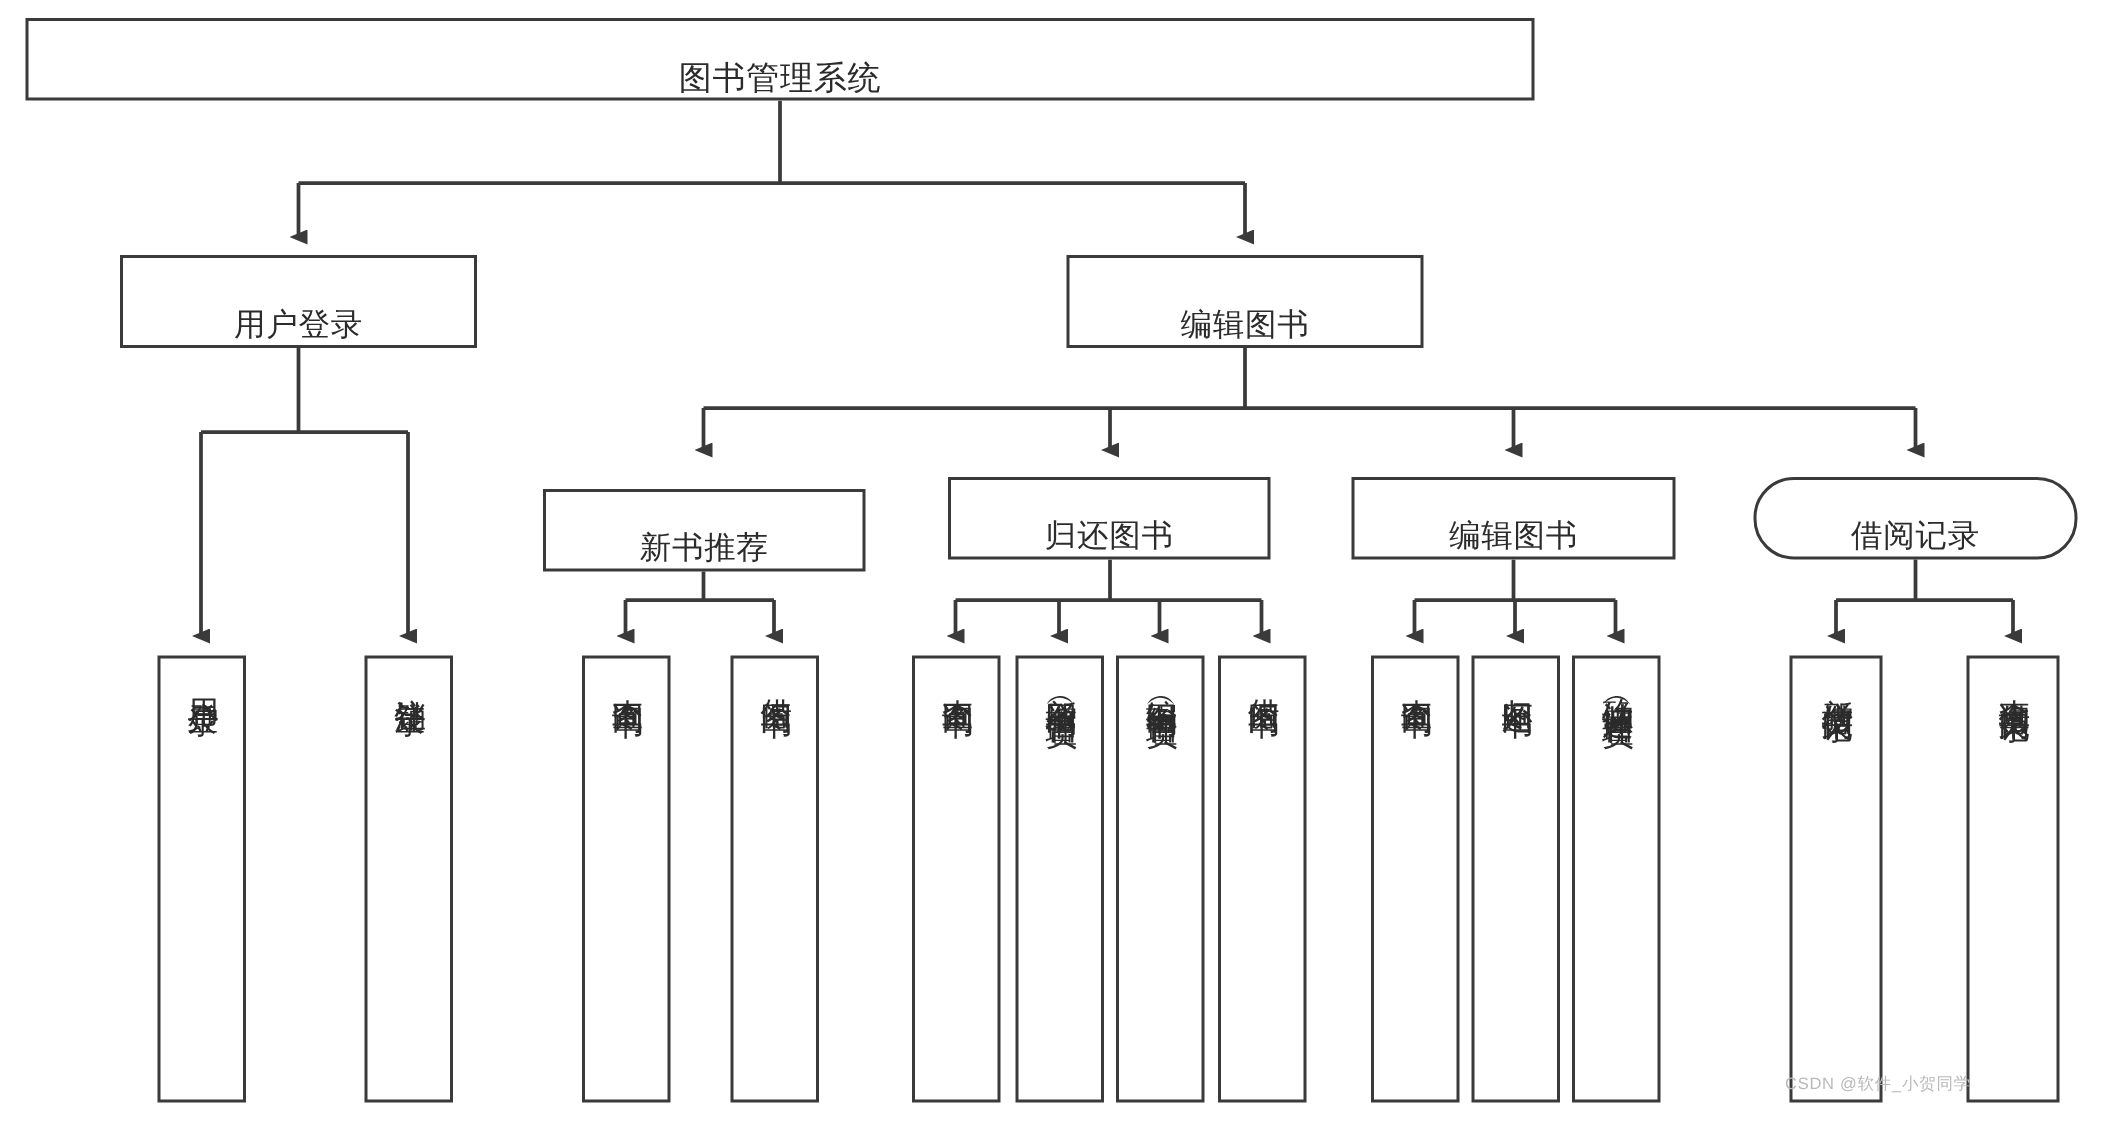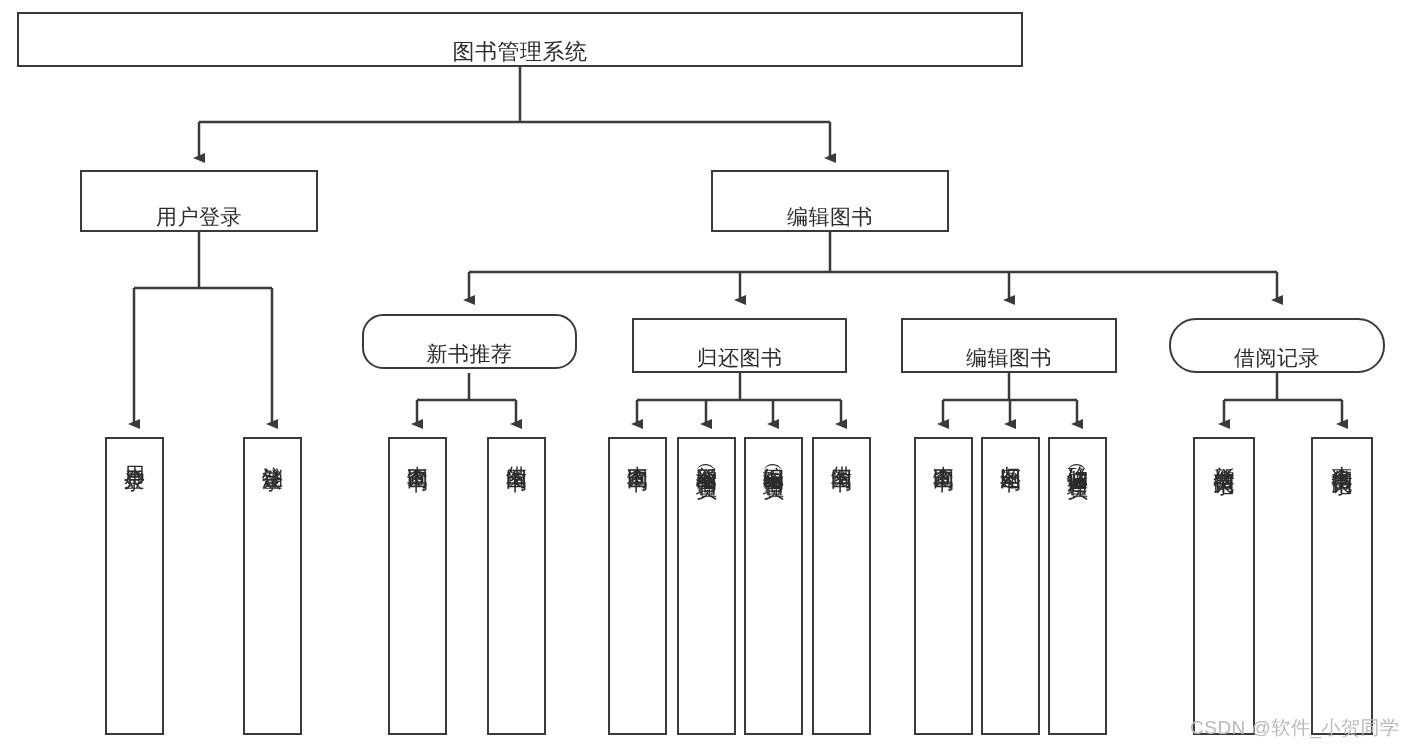--- a/index.html
+++ b/index.html
@@ -55,21 +55,21 @@
   }
   .node.vert .label {
     writing-mode: vertical-rl;
     text-orientation: upright;
     font-size: 21px;
     letter-spacing: 2px;
     line-height: 1.05;
   }
   .watermark {
     position: absolute;
-    font-size: 19px;
+    font-size: 11px;
     color: #b9b9b9;
     white-space: nowrap;
     letter-spacing: 0.5px;
   }
 </style>
 </head>
 <body>
 
 <div id="canvas">
 
@@ -128,21 +128,21 @@
     <span class="label">图书管理系统</span>
   </div>
 
   <div class="node horiz" style="left:80px; top:170px; width:238px; height:62px;">
     <span class="label">用户登录</span>
   </div>
   <div class="node horiz" style="left:711px; top:170px; width:238px; height:62px;">
     <span class="label">编辑图书</span>
   </div>
 
-  <div class="node horiz" style="left:362px; top:314px; width:215px; height:55px;border-radius:21px;">
+  <div class="node horiz" style="left:362px; top:326px; width:215px; height:55px;">
     <span class="label">新书推荐</span>
   </div>
   <div class="node horiz" style="left:632px; top:318px; width:215px; height:55px;">
     <span class="label">归还图书</span>
   </div>
   <div class="node horiz" style="left:901px; top:318px; width:216px; height:55px;">
     <span class="label">编辑图书</span>
   </div>
   <div class="node horiz" style="left:1169px; top:318px; width:216px; height:55px;border-radius:27px;">
     <span class="label">借阅记录</span>

